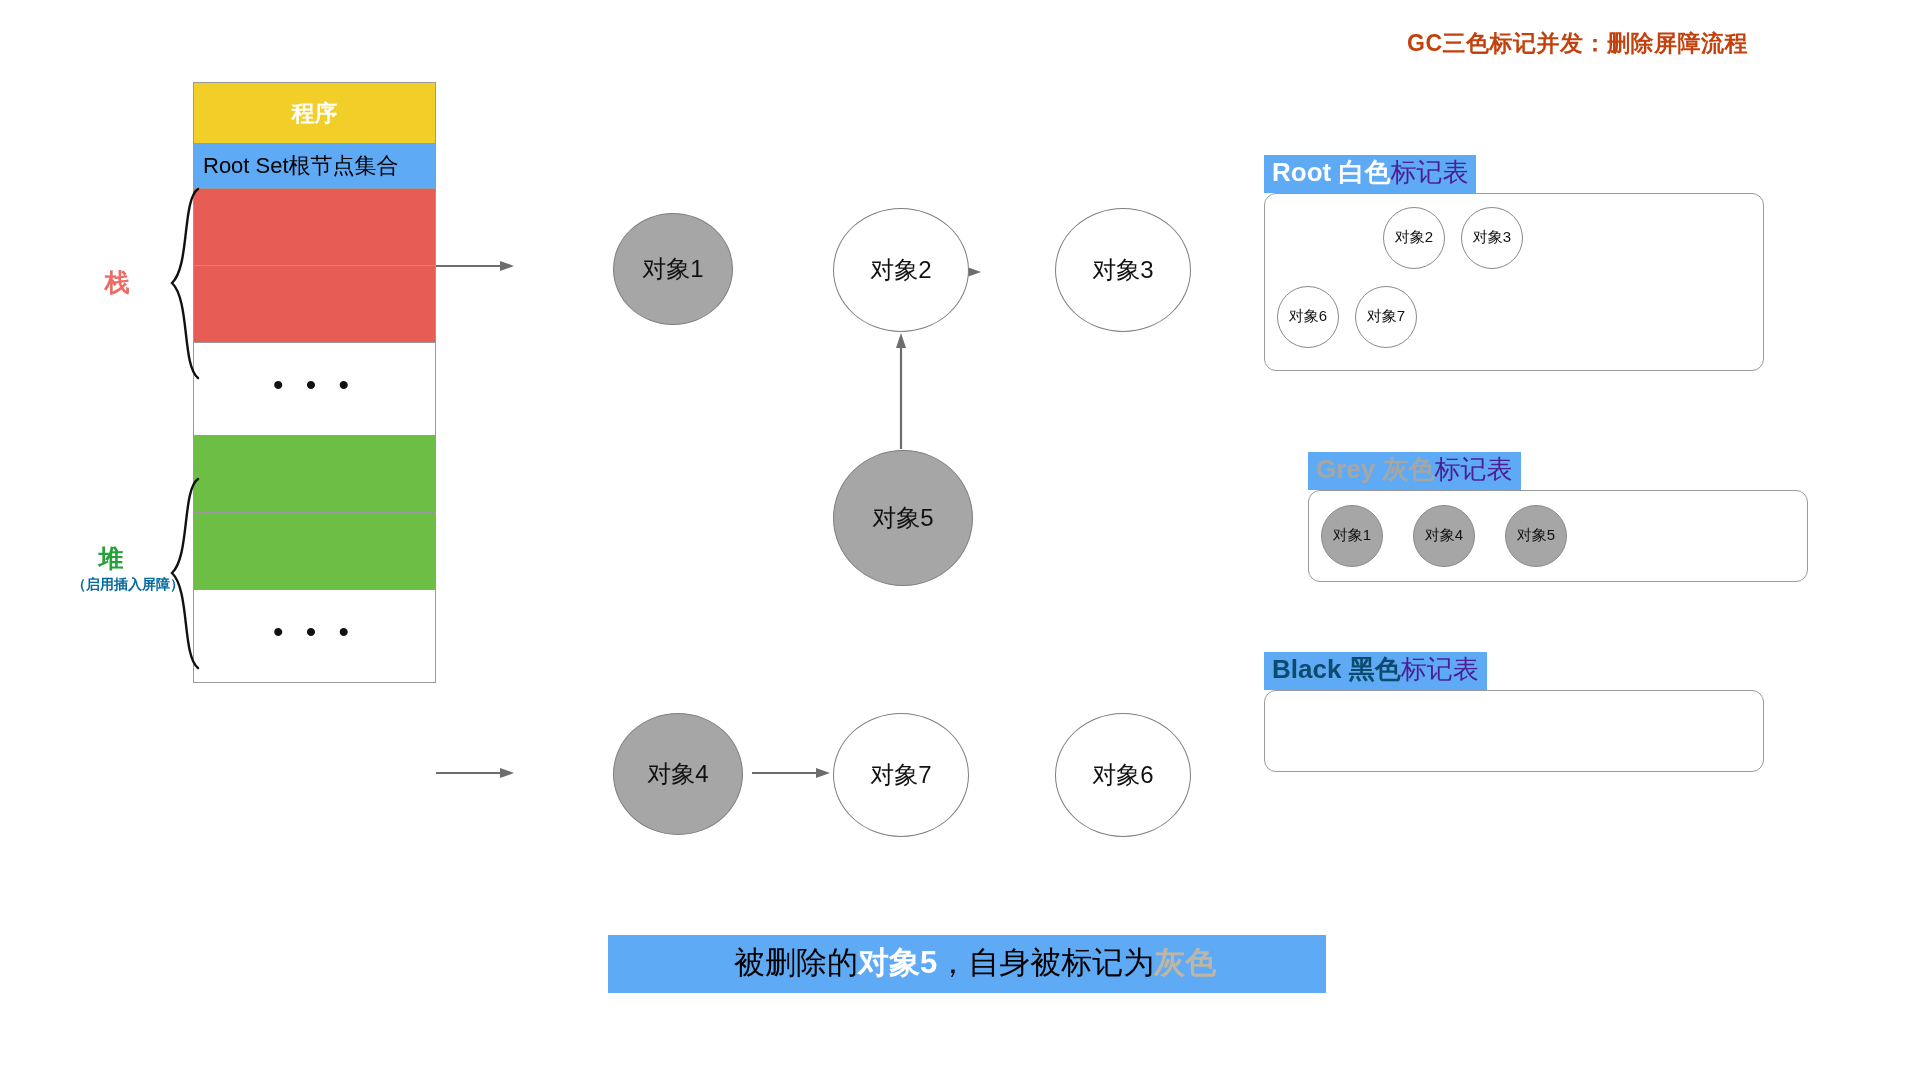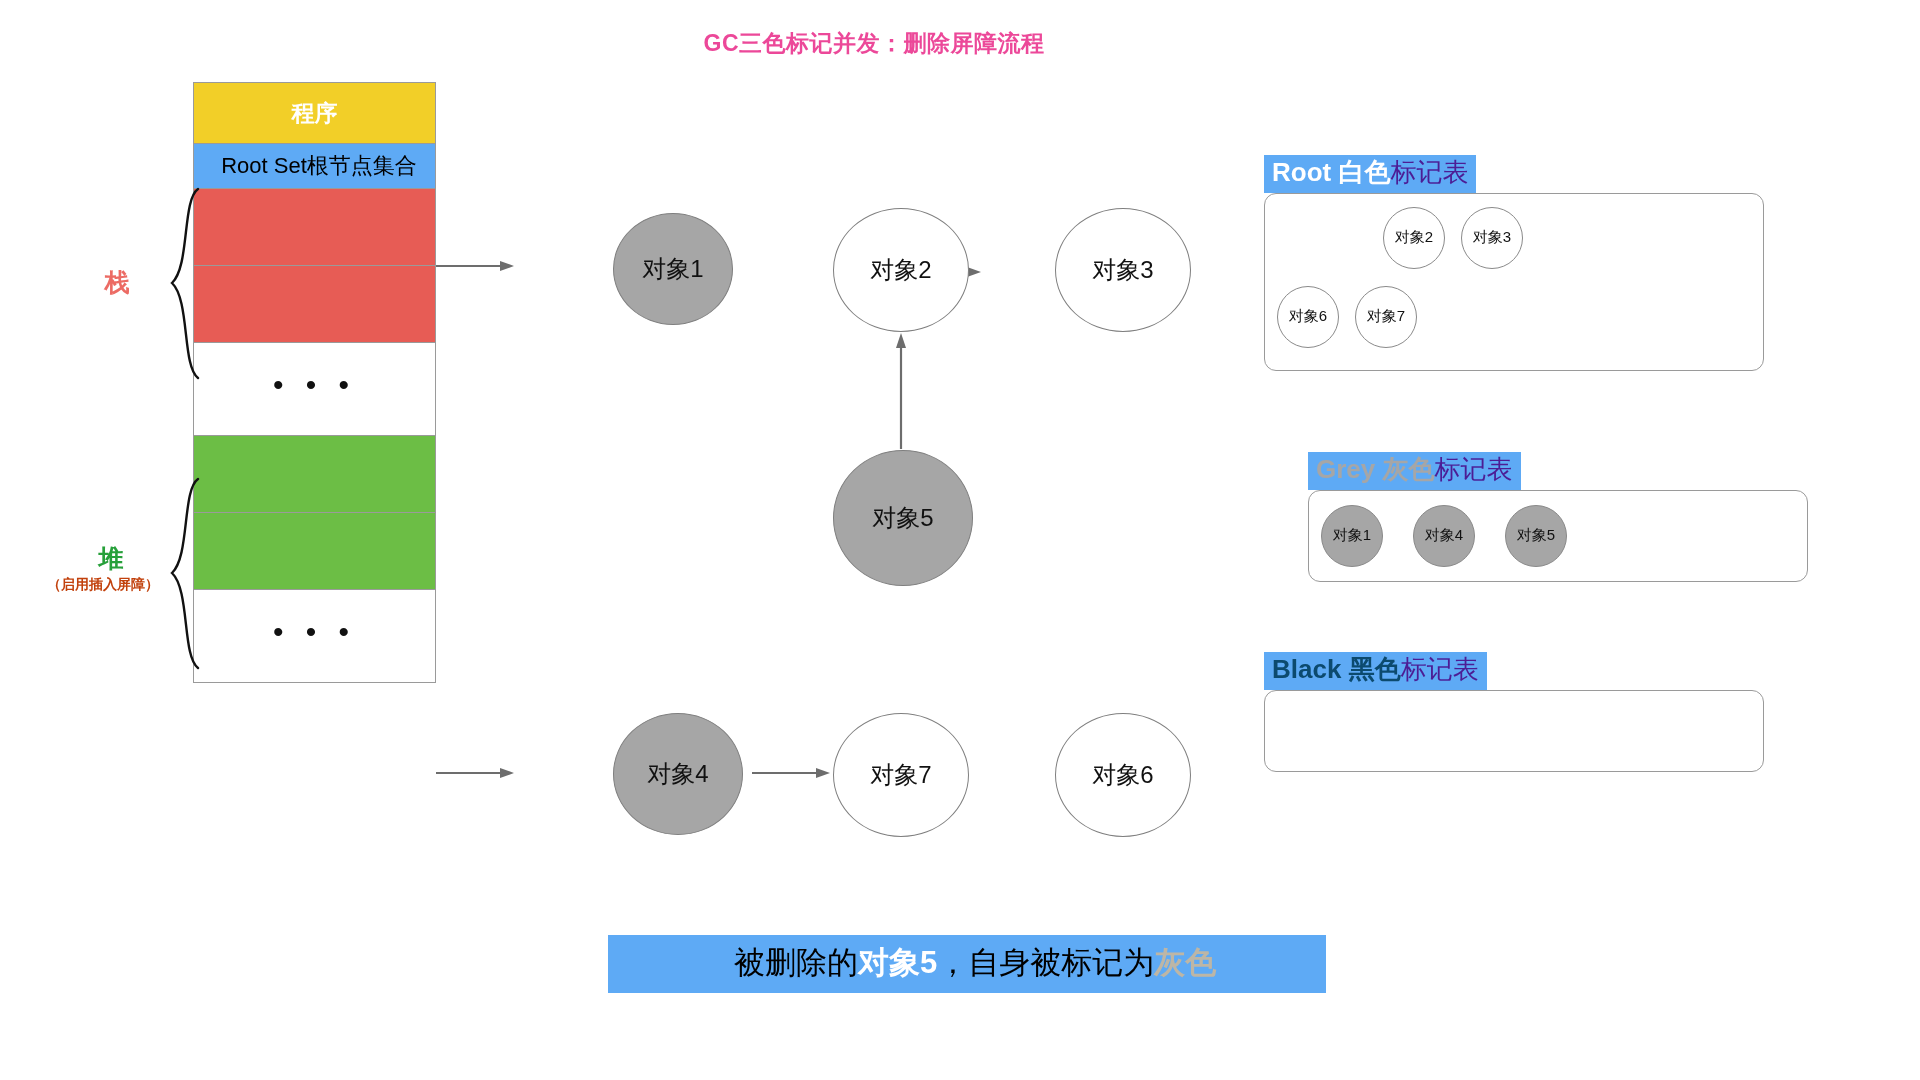--- a/index.html
+++ b/index.html
@@ -5,41 +5,41 @@
   html,body{margin:0;padding:0;}
   body{
     width:1920px;height:1080px;background:#ffffff;
     font-family:"Liberation Sans","DejaVu Sans",sans-serif;
     position:relative;overflow:hidden;
   }
   .abs{position:absolute;}
 
   
   #title{
-    left:0;top:28px;width:1748px;text-align:center;
-    font-size:23px;font-weight:bold;color:#ec4899;letter-spacing:.5px;
+    left:0;top:28px;width:1748px;text-align:right;
+    font-size:23px;font-weight:bold;color:#c2410c;letter-spacing:.5px;
   }
 
   
   #memcol{left:193px;top:74px;width:243px;}
   .memrow{
     box-sizing:border-box;width:243px;border:1px solid #9a9a9a;
     display:flex;align-items:center;justify-content:center;
     font-size:23px;color:#000;margin-top:-1px;
   }
   .memrow.program{height:62px;background:#F2CF28;color:#ffffff;font-weight:bold;margin-top:8px;}
-  .memrow.rootset{height:46px;background:#5EAAF5;justify-content:center;padding-left:9px;font-size:22px;}
+  .memrow.rootset{height:46px;background:#5EAAF5;justify-content:flex-start;padding-left:9px;font-size:22px;}
   .memrow.red{height:78px;background:#E75C55;}
   .memrow.green{height:78px;background:#6CBE45;}
   .memrow.blank{height:94px;background:#ffffff;}
   .dots{font-size:30px;letter-spacing:7px;color:#111;line-height:1;position:relative;top:-4px;}
   .bracelabel{text-align:center;font-weight:bold;}
   #stack-label{left:78px;top:266px;width:78px;color:#EC6B64;font-size:25px;}
   #heap-label{left:62px;top:542px;width:98px;color:#27A03A;font-size:25px;}
-  #heap-sub{left:20px;top:576px;width:166px;color:#c2410c;font-size:14px;font-weight:bold;text-align:center;}
+  #heap-sub{left:45px;top:576px;width:166px;color:#0369a1;font-size:14px;font-weight:bold;text-align:center;}
 
   
   .node{
     border-radius:50%;box-sizing:border-box;
     display:flex;align-items:center;justify-content:center;
     font-size:24px;color:#111;border:1.6px solid #7f7f7f;
   }
   .node.white{background:#ffffff;}
   .node.grey{background:#A6A6A6;}
 

